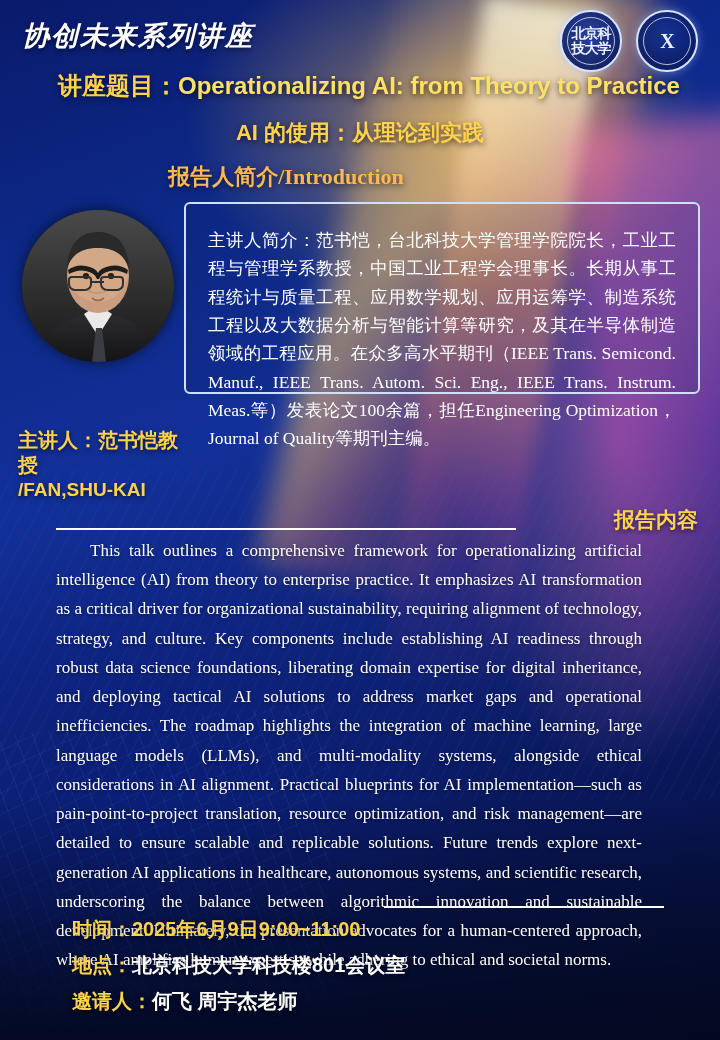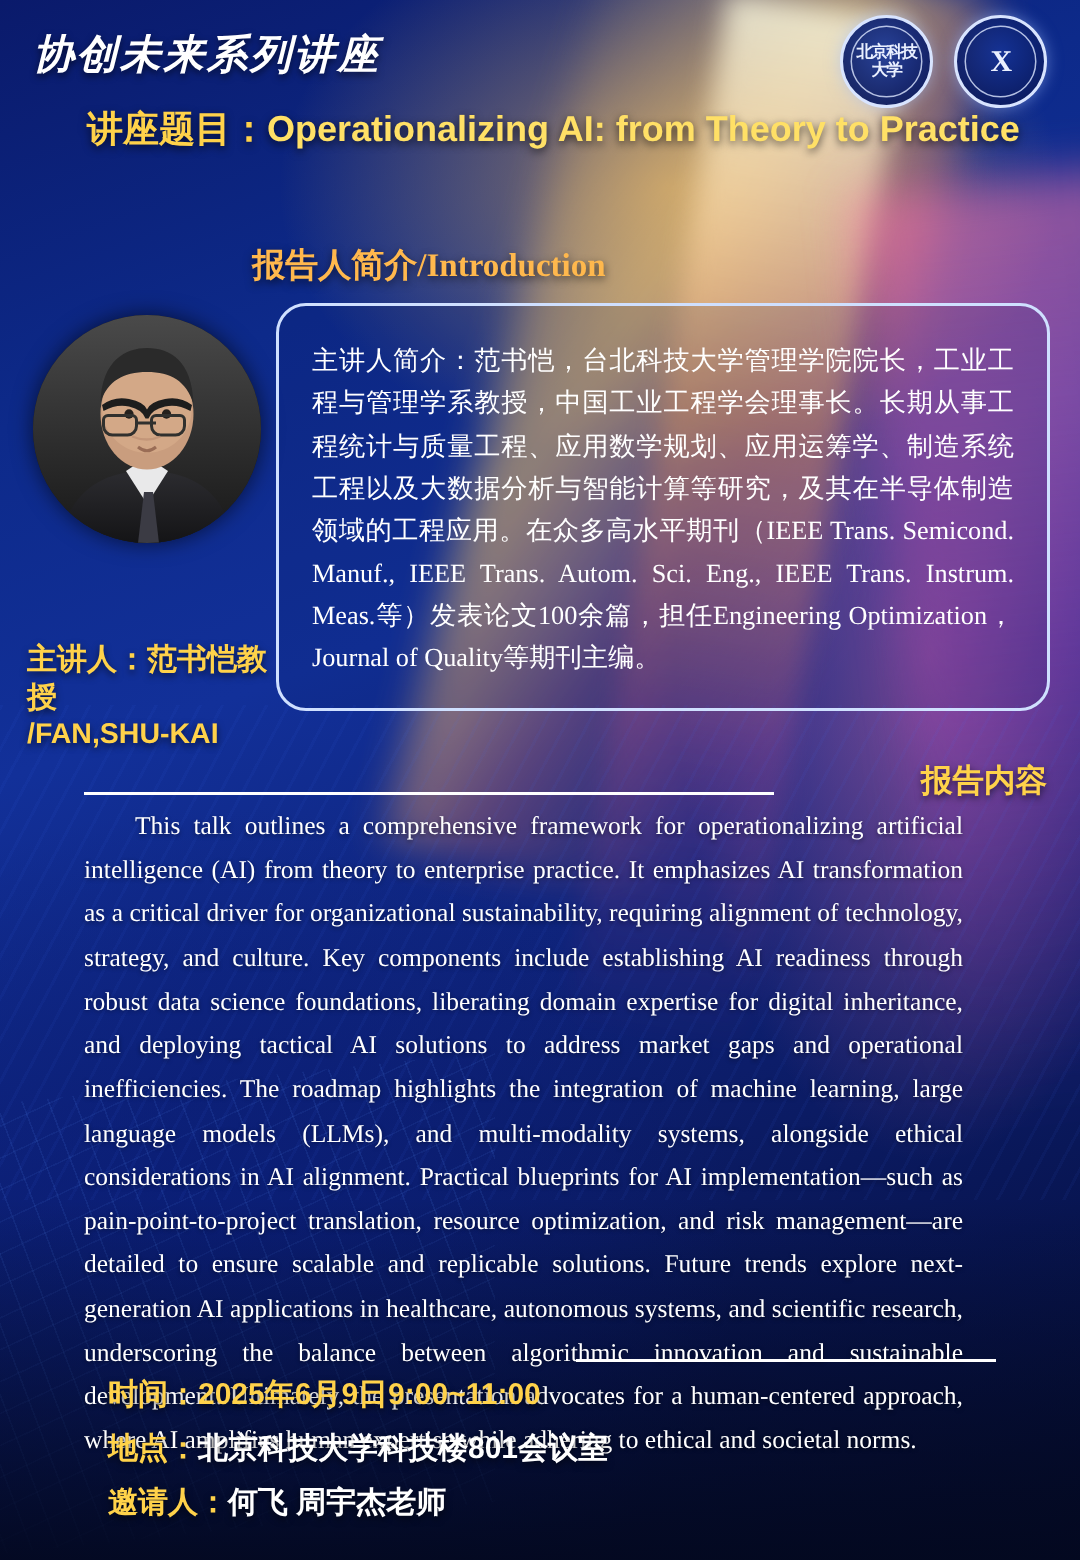--- a/index.html
+++ b/index.html
@@ -176,24 +176,24 @@
     text-shadow: 0 2px 5px rgba(0,0,0,.6);
   }
   .speaker-name .en {
     font-size: 19px;
     display: block;
   }
 
   .bio-box {
     position: absolute;
     left: 184px; top: 202px;
-    width: 516px; height: 272px;
+    width: 516px; height: 192px;
     box-sizing: border-box;
     border: 2px solid #cfe0ff;
-    border-radius: 20px;
+    border-radius: 6px;
     padding: 22px 22px 10px 22px;
     color: #ffffff;
     font-family: "Liberation Serif", serif;
     font-size: 17.5px;
     line-height: 1.62;
     text-align: justify;
     background: rgba(10,25,90,0.12);
   }
 
   
@@ -259,31 +259,32 @@
   <div class="streak streak-b"></div>
   <div class="streak streak-c"></div>
   <div class="streak streak-d"></div>
   <div class="grid-left"></div>
   <div class="streak streak-e"></div>
 
   <div class="series-title">协创未来系列讲座</div>
 
   <div class="logos">
     <div class="logo">
-      <div class="ring" style="font-size:11px;">北京科技大学</div>
+      <div class="ring" style="font-size:14px;">北京科技大学</div>
     </div>
     <div class="logo">
       <div class="ring">X</div>
     </div>
   </div>
 
   <div class="lecture-line">
     <span>讲座题目：</span><span class="en">Operationalizing AI: from Theory to Practice</span>
   </div>
 
+  <div class="subtitle-cn">AI 的使用：从理论到实践</div>
 
   <div class="intro-heading">报告人简介/Introduction</div>
 
   <div class="photo">
     <svg width="152" height="152" viewBox="0 0 152 152" aria-hidden="true">
       <defs>
         <linearGradient id="bg" x1="0" y1="0" x2="0" y2="1">
           <stop offset="0%" stop-color="#4a4a4a"></stop>
           <stop offset="100%" stop-color="#171717"></stop>
         </linearGradient>

